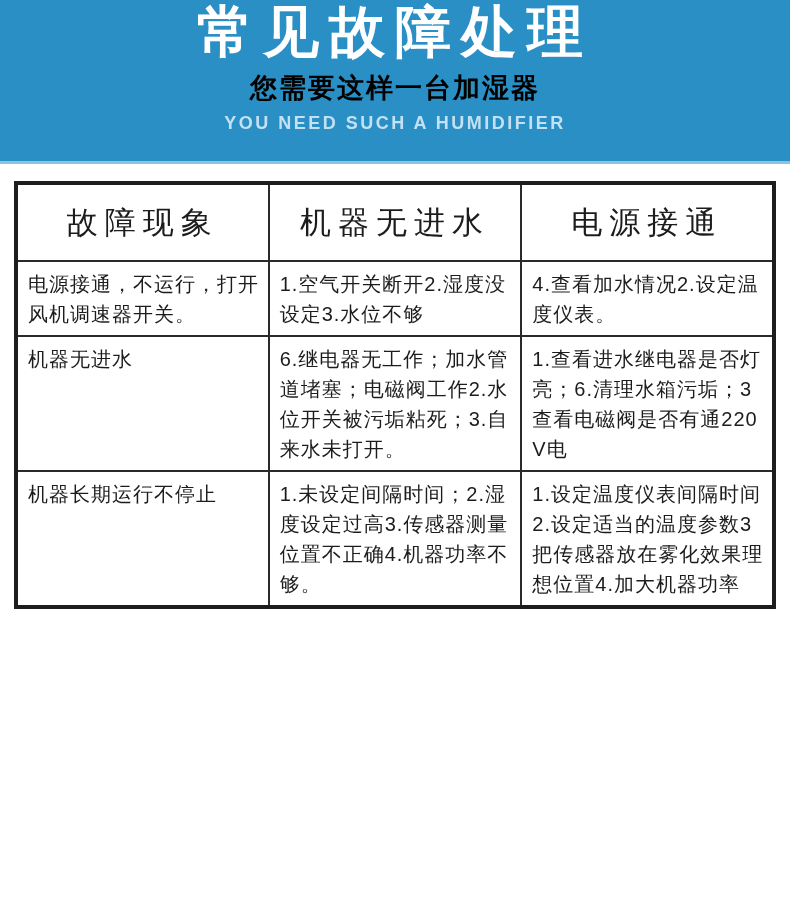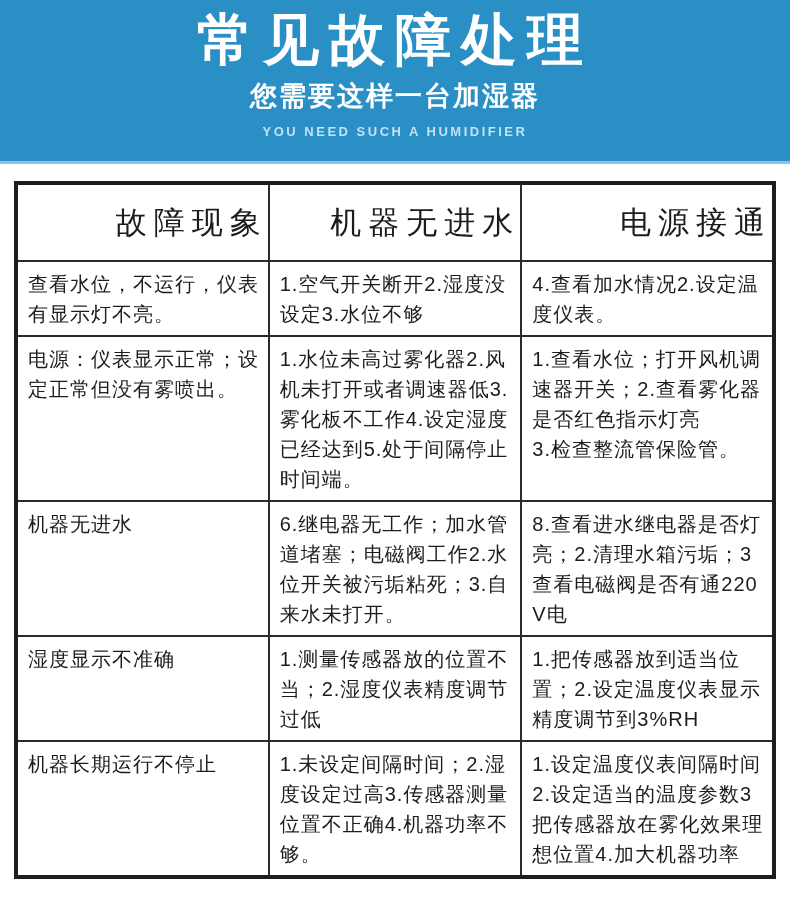--- a/index.html
+++ b/index.html
@@ -10,40 +10,40 @@
   }
   body { height: 919px; overflow: hidden; }
 
   
   .banner {
     width: 790px;
     height: 164px;
     background: #2a8fc4;
     border-bottom: 3px solid #8ac4e4;
     text-align: center;
-    padding-top: 8px;
+    padding-top: 0;
   }
   .banner-title {
     color: #ffffff;
     font-size: 56px;
     line-height: 64px;
     font-weight: bold;
     letter-spacing: 10px;
   }
   .banner-subtitle {
-    color: #ffffff;
+    color: #000000;
     font-size: 27px;
     line-height: 30px;
     font-weight: bold;
     letter-spacing: 2px;
     margin-top: 9px;
   }
   .banner-tagline {
     color: #c3e1f3;
-    font-size: 13px;
+    font-size: 18px;
     line-height: 15px;
     font-weight: bold;
     letter-spacing: 2.5px;
     margin-top: 13px;
   }
 
   
   table.fault-table {
     border-collapse: collapse;
     table-layout: fixed;
@@ -52,21 +52,21 @@
     border: 4px solid #1d1d1d;
     background: #ffffff;
   }
   .fault-table col { width: 33.33%; }
   .fault-table th {
     border: 2px solid #2a2a2a;
     font-size: 31px;
     font-weight: normal;
     letter-spacing: 7px;
     color: #1c1c1c;
-    text-align: right;
+    text-align: center;
     vertical-align: middle;
     height: 78px;
   }
   .fault-table td {
     border: 2px solid #2a2a2a;
     font-size: 20px;
     line-height: 30px;
     letter-spacing: 1px;
     color: #1c1c1c;
     text-align: left;
@@ -99,39 +99,28 @@
     </colgroup>
   <thead>
     <tr>
       <th>故障现象</th>
       <th>机器无进水</th>
       <th>电源接通</th>
     </tr>
   </thead>
   <tbody>
     <tr class="r1">
-      <td>查看水位，不运行，仪表有显示灯不亮。</td>
+      <td>电源接通，不运行，打开风机调速器开关。</td>
       <td>1.空气开关断开2.湿度没设定3.水位不够</td>
       <td>4.查看加水情况2.设定温度仪表。</td>
-    </tr>
-    <tr class="r3">
-      <td>电源：仪表显示正常；设定正常但没有雾喷出。</td>
-      <td>1.水位未高过雾化器2.风机未打开或者调速器低3.雾化板不工作4.设定湿度已经达到5.处于间隔停止时间端。</td>
-      <td>1.查看水位；打开风机调速器开关；2.查看雾化器是否红色指示灯亮
-3.检查整流管保险管。</td>
     </tr>
     <tr class="r4">
       <td>机器无进水</td>
       <td>6.继电器无工作；加水管道堵塞；电磁阀工作2.水位开关被污垢粘死；3.自来水未打开。</td>
-      <td>8.查看进水继电器是否灯亮；2.清理水箱污垢；3查看电磁阀是否有通220V电</td>
-    </tr>
-    <tr class="r5">
-      <td>湿度显示不准确</td>
-      <td>1.测量传感器放的位置不当；2.湿度仪表精度调节过低</td>
-      <td>1.把传感器放到适当位置；2.设定温度仪表显示精度调节到3%RH</td>
+      <td>1.查看进水继电器是否灯亮；6.清理水箱污垢；3查看电磁阀是否有通220V电</td>
     </tr>
     <tr class="r6">
       <td>机器长期运行不停止</td>
       <td>1.未设定间隔时间；2.湿度设定过高3.传感器测量位置不正确4.机器功率不够。</td>
       <td>1.设定温度仪表间隔时间2.设定适当的温度参数3把传感器放在雾化效果理想位置4.加大机器功率</td>
     </tr>
   </tbody>
 </table>
 
 </body></html>

